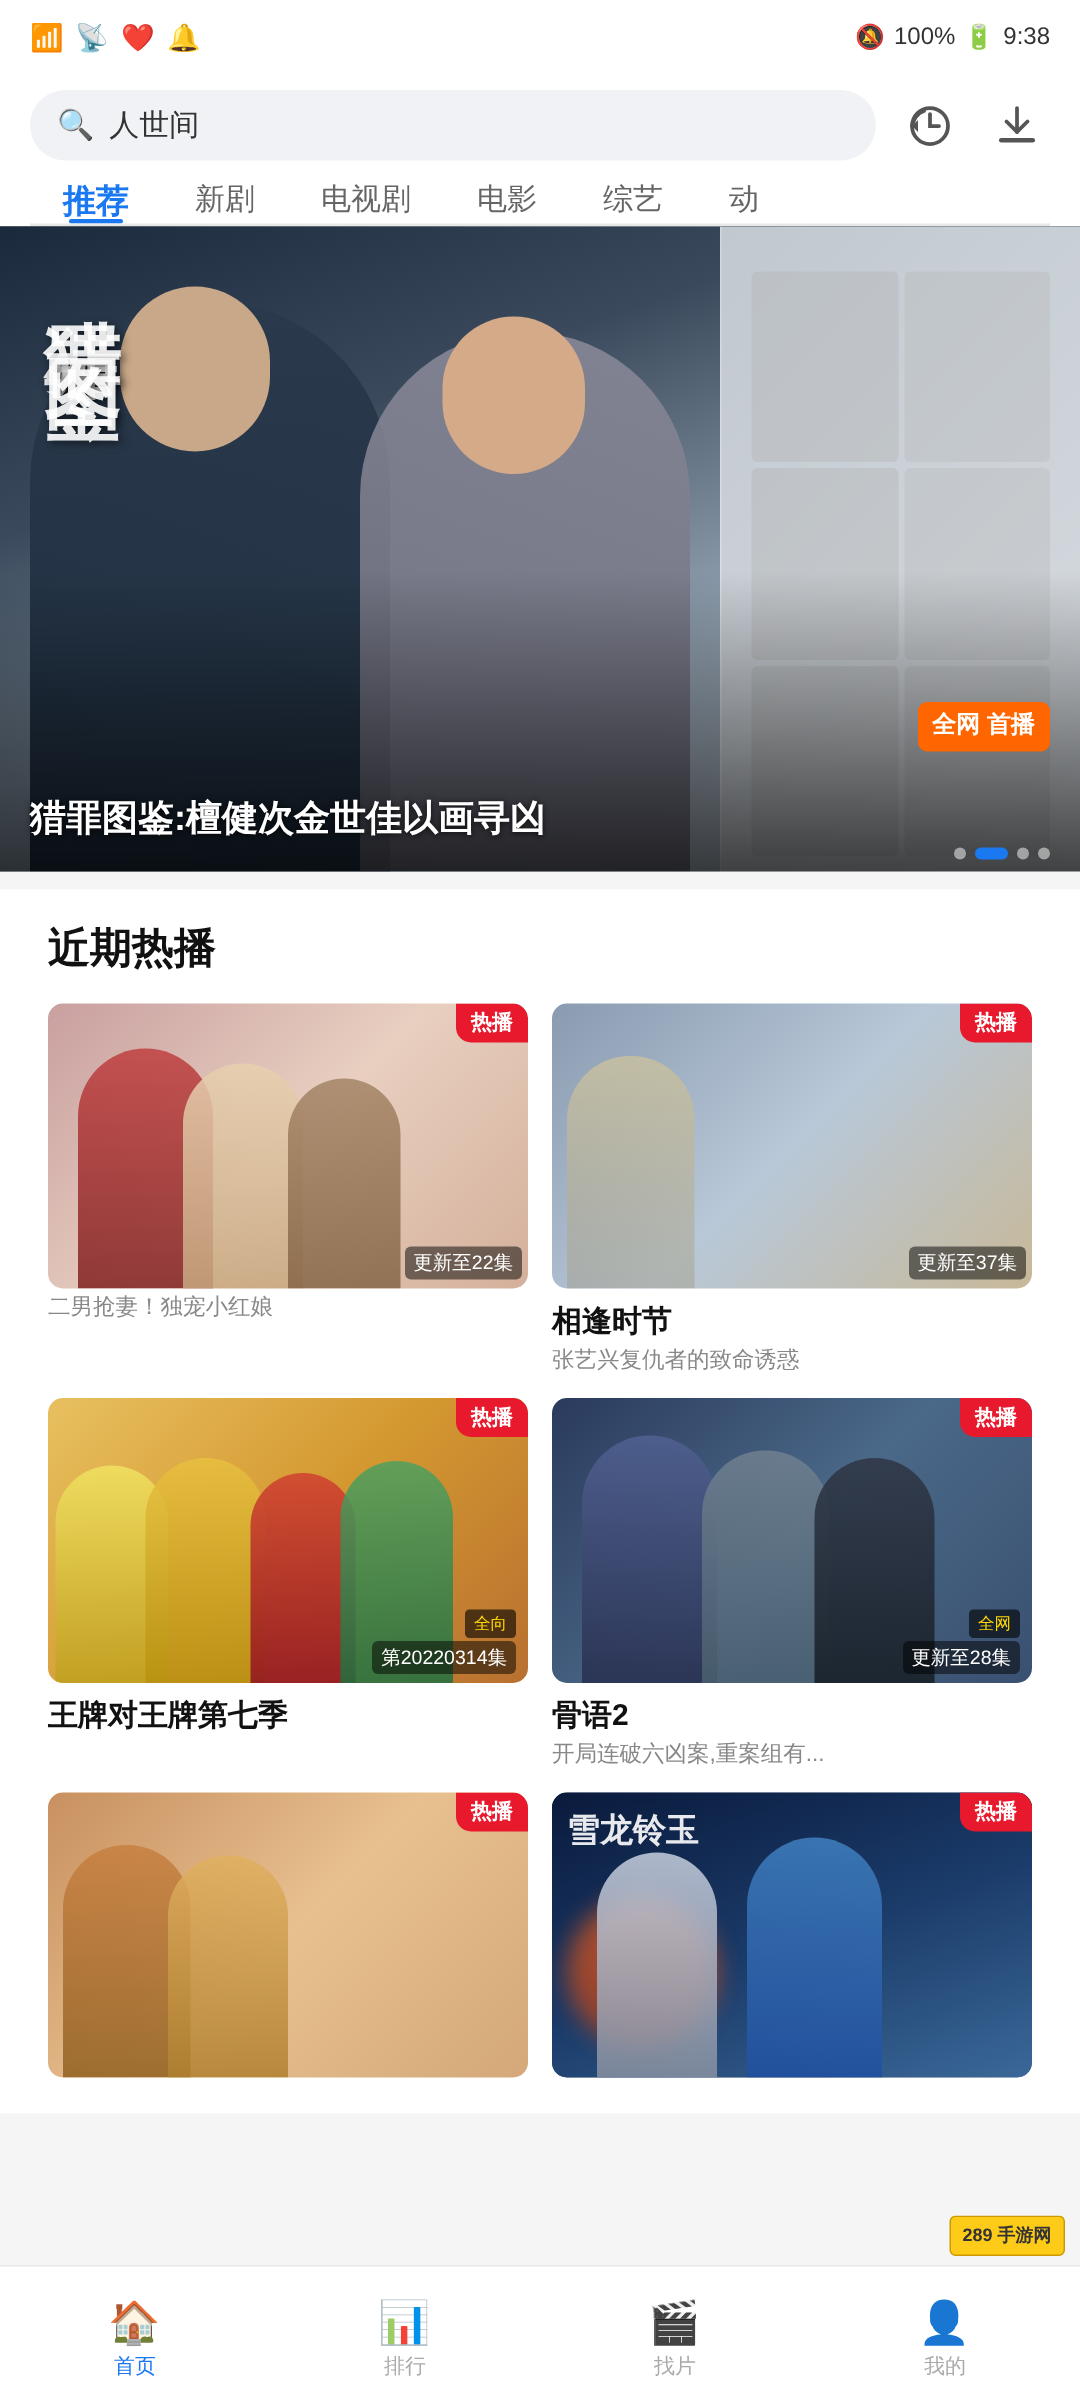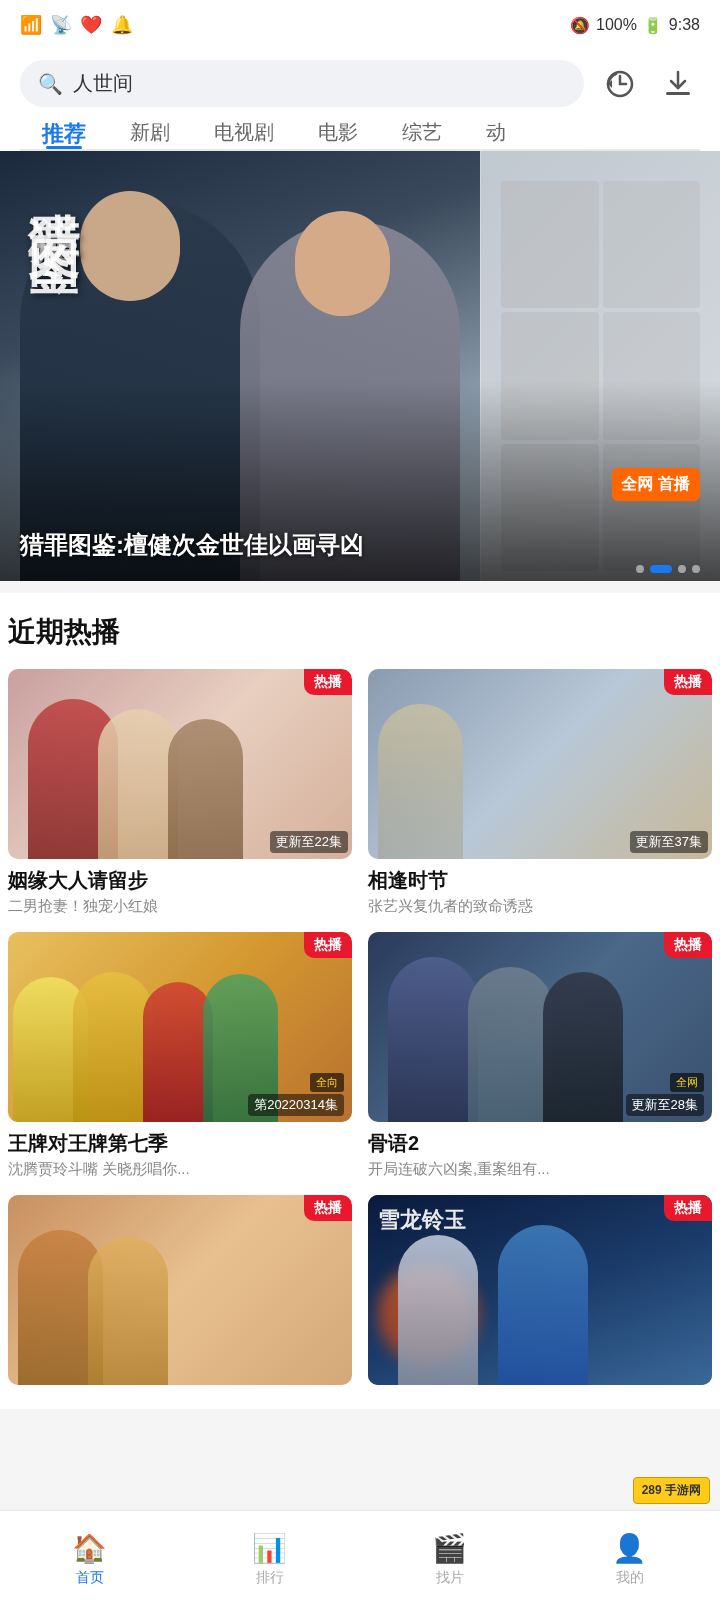--- a/index.html
+++ b/index.html
@@ -194,21 +194,21 @@
     .dot.active {
       width: 22px;
       border-radius: 4px;
       background: #1a78f0;
     }
 
     
     .section {
       background: #fff;
       margin-top: 12px;
-      padding: 20px 8px 16px;
+      padding: 20px 32px 16px;
     }
     .section-title {
       font-size: 28px;
       font-weight: bold;
       color: #111;
       margin-bottom: 18px;
     }
 
     
     .content-grid {
@@ -466,21 +466,20 @@
 
     <div class="content-card">
       <div class="card-thumb thumb-1">
 
         <div style="position:absolute;bottom:0;left:20px;width:90px;height:160px;background:linear-gradient(180deg,#c04040,#802020);border-radius:45px 45px 0 0;opacity:0.85;"></div>
         <div style="position:absolute;bottom:0;left:90px;width:80px;height:150px;background:linear-gradient(180deg,#e8d0b0,#c8a880);border-radius:40px 40px 0 0;opacity:0.85;"></div>
         <div style="position:absolute;bottom:0;left:160px;width:75px;height:140px;background:linear-gradient(180deg,#a08060,#806040);border-radius:38px 38px 0 0;opacity:0.8;"></div>
         <div class="card-badge">热播</div>
         <div class="card-update">更新至22集</div>
       </div>
-      <div class="card-title">姻缘大人请留步</div>
       <div class="card-sub">二男抢妻！独宠小红娘</div>
     </div>
 
     <div class="content-card">
       <div class="card-thumb thumb-2">
         <div style="position:absolute;bottom:0;left:10px;width:85px;height:155px;background:linear-gradient(180deg,#c8c0a0,#a0988080);border-radius:42px 42px 0 0;opacity:0.85;"></div>
         <div style="position:absolute;bottom:0;left:85px;width:80px;height:145px;background:linear-gradient(180deg,#8090b0,#5060888);border-radius:40px 40px 0 0;opacity:0.85;"></div>
         <div style="position:absolute;bottom:0;left:155px;width:85px;height:160px;background:linear-gradient(180deg,#9890789,#7870589);border-radius:42px 42px 0 0;opacity:0.8;"></div>
         <div class="card-badge">热播</div>
         <div class="card-update">更新至37集</div>
@@ -495,21 +494,20 @@
         <div style="position:absolute;bottom:0;left:65px;width:80px;height:150px;background:linear-gradient(180deg,#e8c040,#b89010);border-radius:40px 40px 0 0;opacity:0.85;"></div>
         <div style="position:absolute;bottom:0;left:135px;width:70px;height:140px;background:linear-gradient(180deg,#d04030,#901020);border-radius:35px 35px 0 0;opacity:0.85;"></div>
         <div style="position:absolute;bottom:0;left:195px;width:75px;height:148px;background:linear-gradient(180deg,#50a060,#207040);border-radius:38px 38px 0 0;opacity:0.85;"></div>
         <div class="card-badge">热播</div>
         <div class="update-full-badge">
           <span class="full-net">全向</span>
           <span class="full-ep">第20220314集</span>
         </div>
       </div>
       <div class="card-title">王牌对王牌第七季</div>
-      <div class="card-sub">沈腾贾玲斗嘴 关晓彤唱你...</div>
     </div>
 
     <div class="content-card">
       <div class="card-thumb thumb-4">
         <div style="position:absolute;bottom:0;left:20px;width:90px;height:165px;background:linear-gradient(180deg,#506090,#283050);border-radius:45px 45px 0 0;opacity:0.9;"></div>
         <div style="position:absolute;bottom:0;left:100px;width:85px;height:155px;background:linear-gradient(180deg,#708090,#4a6070);border-radius:42px 42px 0 0;opacity:0.85;"></div>
         <div style="position:absolute;bottom:0;left:175px;width:80px;height:150px;background:linear-gradient(180deg,#303848,#182028);border-radius:40px 40px 0 0;opacity:0.9;"></div>
         <div class="card-badge">热播</div>
         <div class="update-full-badge">
           <span class="full-net">全网</span>

